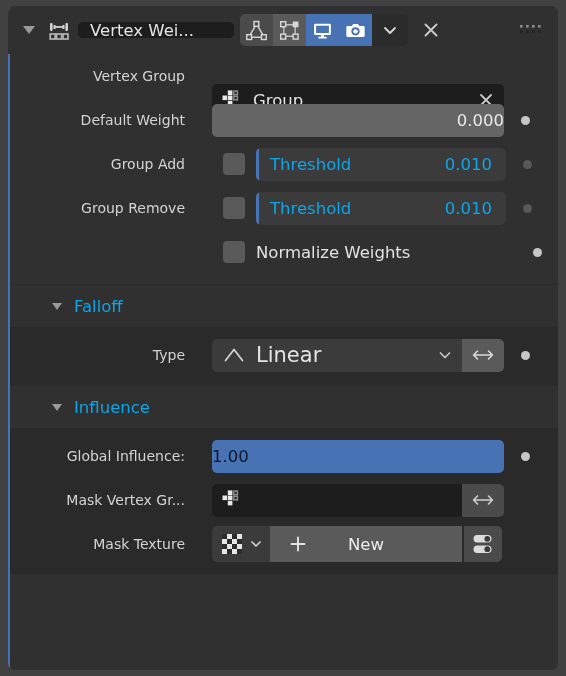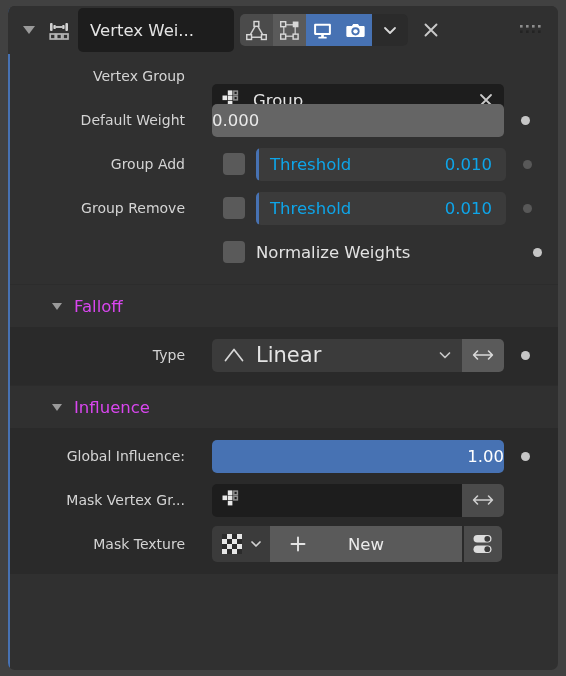--- a/index.html
+++ b/index.html
@@ -28,21 +28,21 @@
     cursor:pointer;
   }
   .tri-down{
     width:0;height:0;border-left:6px solid transparent;border-right:6px solid transparent;
     border-top:8px solid #9a9a9a;
   }
   .hdr-modicon{
     width:34px;height:32px;display:flex;align-items:center;justify-content:center;
   }
   .name-field{
-    width:156px;height:44px;background:#1d1d1d;border-radius:5px;
+    width:156px;height:16px;background:#1d1d1d;border-radius:5px;
     display:flex;align-items:center;padding:0 12px;box-sizing:border-box;
     color:#e4e4e4;font-size:16.5px;margin-left:2px;cursor:text;
     white-space:nowrap;overflow:hidden;
   }
   .tog-group{
     display:flex;align-items:center;margin-left:6px;height:32px;
     border-radius:5px;overflow:hidden;
   }
   .tog{
     width:33px;height:32px;display:flex;align-items:center;justify-content:center;
@@ -83,42 +83,42 @@
   .dot{width:9px;height:9px;border-radius:50%;background:#c6c6c6;}
   .dot.dim{background:#585858;}
 
   .vg-field{
     width:292px;background:#1d1d1d;padding:0 8px 0 9px;cursor:text;margin-top:48px;
   }
   .vg-text{color:#e4e4e4;font-size:16.5px;margin-left:10px;}
   .vg-x{margin-left:auto;display:flex;align-items:center;cursor:pointer;}
 
   .num-field{
-    width:292px;background:#656565;justify-content:flex-start;color:#e9e9e9;
+    width:292px;background:#656565;justify-content:flex-end;color:#e9e9e9;
     font-size:16.5px;cursor:ew-resize;
   }
   .thr-field{
     width:292px;background:#3b3b3b;color:#0ea5e9;font-size:16.5px;
     padding:0 14px;justify-content:space-between;overflow:hidden;cursor:default;
   }
   .thr-fill{
     position:absolute;left:0;top:0;width:3px;height:33px;background:#4772b3;
     border-radius:5px 0 0 5px;
   }
   .chk{
     width:22px;height:22px;background:#5a5a5a;border-radius:4px;cursor:pointer;
     flex:none;
   }
   .chk-wrap{width:44px;display:flex;align-items:center;justify-content:center;}
   .chk-label{color:#e2e2e2;font-size:16.5px;margin-left:0;}
 
   
   .sub-head{
     height:42px;display:flex;align-items:center;padding-left:44px;
-    background:#303030;color:#d946ef;font-size:16.5px;cursor:pointer;
+    background:#303030;color:#0ea5e9;font-size:16.5px;cursor:pointer;
     border-top:1px solid #2c2c2c;
   }
   .sub-tri{
     width:0;height:0;border-left:5.5px solid transparent;border-right:5.5px solid transparent;
     border-top:7.5px solid #9a9a9a;margin-right:12px;
   }
   .sub-body{background:#2a2a2a;padding:6px 0 8px 0;}
 
   .dd-field{
     width:250px;background:#3b3b3b;padding:0 8px 0 10px;cursor:pointer;
@@ -126,21 +126,21 @@
   }
   .dd-text{color:#e4e4e4;font-size:21px;margin-left:10px;}
   .dd-chev{margin-left:auto;display:flex;align-items:center;}
   .arrow-btn{
     width:42px;height:33px;background:#5a5a5a;border-radius:0 5px 5px 0;
     display:flex;align-items:center;justify-content:center;cursor:pointer;
   }
   .arrow-btn.sep{border-radius:0 5px 5px 0;background:#4b4b4b;}
 
   .slider{
-    width:292px;background:#4772b3;justify-content:flex-end;color:#ffffff;
+    width:292px;background:#4772b3;justify-content:flex-start;color:#0f172a;
     font-size:16.5px;cursor:ew-resize;border-radius:5px;
   }
 
   .mvg-field{
     width:250px;background:#1d1d1d;padding:0 8px 0 9px;cursor:text;
     border-radius:5px 0 0 5px;
   }
 
   .tex-dd{
     width:58px;height:36px;background:#3b3b3b;border-radius:5px 0 0 5px;

